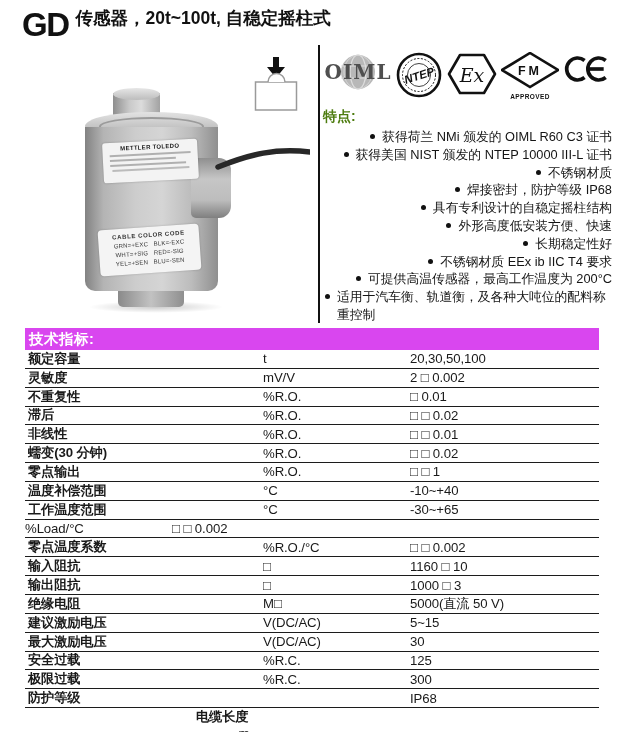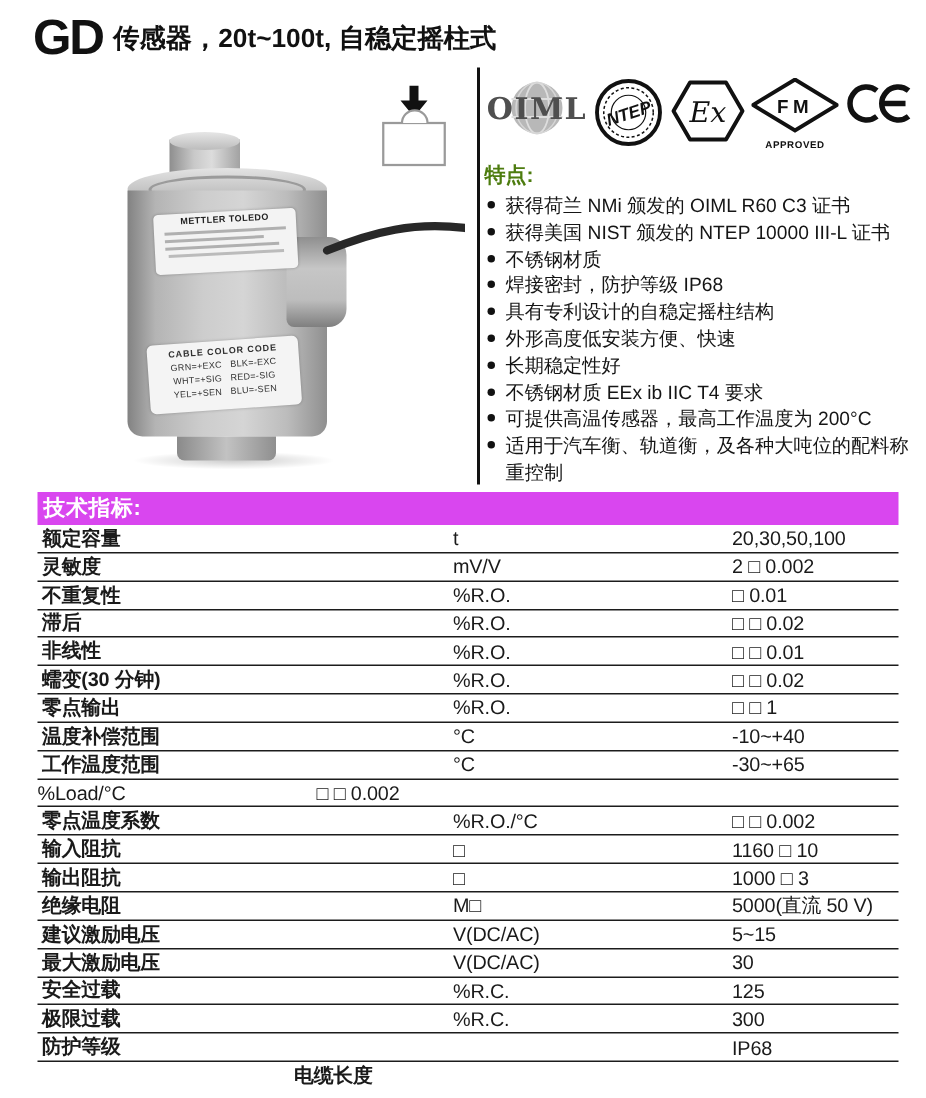--- a/index.html
+++ b/index.html
@@ -1,19 +1,19 @@
 <!DOCTYPE html>
 <html><head>
 <meta charset="utf-8">
 <style>
   html,body{margin:0;padding:0;background:#fff;}
   .page{position:relative;width:617px;height:732px;background:#ffffff;overflow:hidden;
         font-family:"Liberation Sans","DejaVu Sans",sans-serif;color:#1a1a1a;}
   
-  .hdr{position:absolute;left:22px;top:6px;display:flex;align-items:center;white-space:nowrap;}
+  .hdr{position:absolute;left:22px;top:6px;display:flex;align-items:flex-start;white-space:nowrap;}
   .hdr-model{font-size:33px;font-weight:800;letter-spacing:-1.5px;color:#111;}
   .hdr-title{font-size:17.5px;font-weight:700;margin-left:7px;color:#111;}
   
   .photo{position:absolute;left:22px;top:55px;width:288px;height:270px;}
   .photo div{position:absolute;}
   .lc-shadow{left:66px;top:246px;width:136px;height:12px;border-radius:50%;
              background:radial-gradient(ellipse,rgba(0,0,0,.20),rgba(0,0,0,0) 70%);}
   .lc-cap-top{left:91px;top:33px;width:47px;height:12px;border-radius:50%;
               background:linear-gradient(180deg,#e6e6e6,#bcbcbc);}
   .lc-cap{left:91px;top:38px;width:47px;height:29px;
@@ -41,28 +41,28 @@
            font-size:6px;color:#333;text-align:center;padding-top:4px;box-sizing:border-box;line-height:9px;}
   .lbl-bot .t{font-weight:bold;letter-spacing:.6px;position:static!important;}
   .lbl-bot .l{letter-spacing:.2px;position:static!important;white-space:pre;}
   .load-icon{position:absolute;left:230px;top:2px;}
   
   .divider{position:absolute;left:318px;top:45px;width:2px;height:278px;background:#111;}
   
   .right-col{position:absolute;left:323px;top:52px;width:289px;}
   .logos{display:flex;align-items:flex-start;justify-content:space-between;height:53px;padding:0 1px;}
   .features-title{font-weight:bold;font-size:14px;margin:3px 0 2px 0;color:#4d7c0f;}
-  .feature-item{display:flex;font-size:12.8px;line-height:17.8px;color:#151515;}
+  .feature-item{display:flex;font-size:12.8px;line-height:17.8px;color:#151515;justify-content:flex-end;}
   .bullet{width:5px;height:5px;border-radius:50%;background:#111;margin:6px 7px 0 2px;flex:none;}
   
   .specs{position:absolute;left:25px;top:328px;width:574px;}
   .specs-header{background:#d946ef;color:#fff;font-weight:bold;font-size:14.5px;height:22px;
                 line-height:22px;padding-left:4px;letter-spacing:.5px;}
   .spec-row{display:flex;align-items:center;height:18.85px;border-bottom:1.6px solid #1c1c1c;
-            font-size:13.2px;box-sizing:border-box;letter-spacing:-.1px;gap:39px;}
+            font-size:13.2px;box-sizing:border-box;letter-spacing:-.1px;}
   .spec-row:last-child{border-bottom:none;flex-direction:column;}
   .spec-label{width:235px;font-weight:bold;padding-left:3px;flex:none;
               white-space:nowrap;overflow:hidden;}
   .spec-unit{width:147px;flex:none;white-space:nowrap;}
   .spec-value{flex:1;white-space:nowrap;display:flex;align-items:center;}
   .caret{display:inline-block;width:1.6px;height:16px;background:#000;margin-left:1px;}
   svg text{font-family:"Liberation Sans","DejaVu Sans",sans-serif;}
   svg text.serif{font-family:"DejaVu Serif","Liberation Serif",serif;}
 </style>
 </head>

